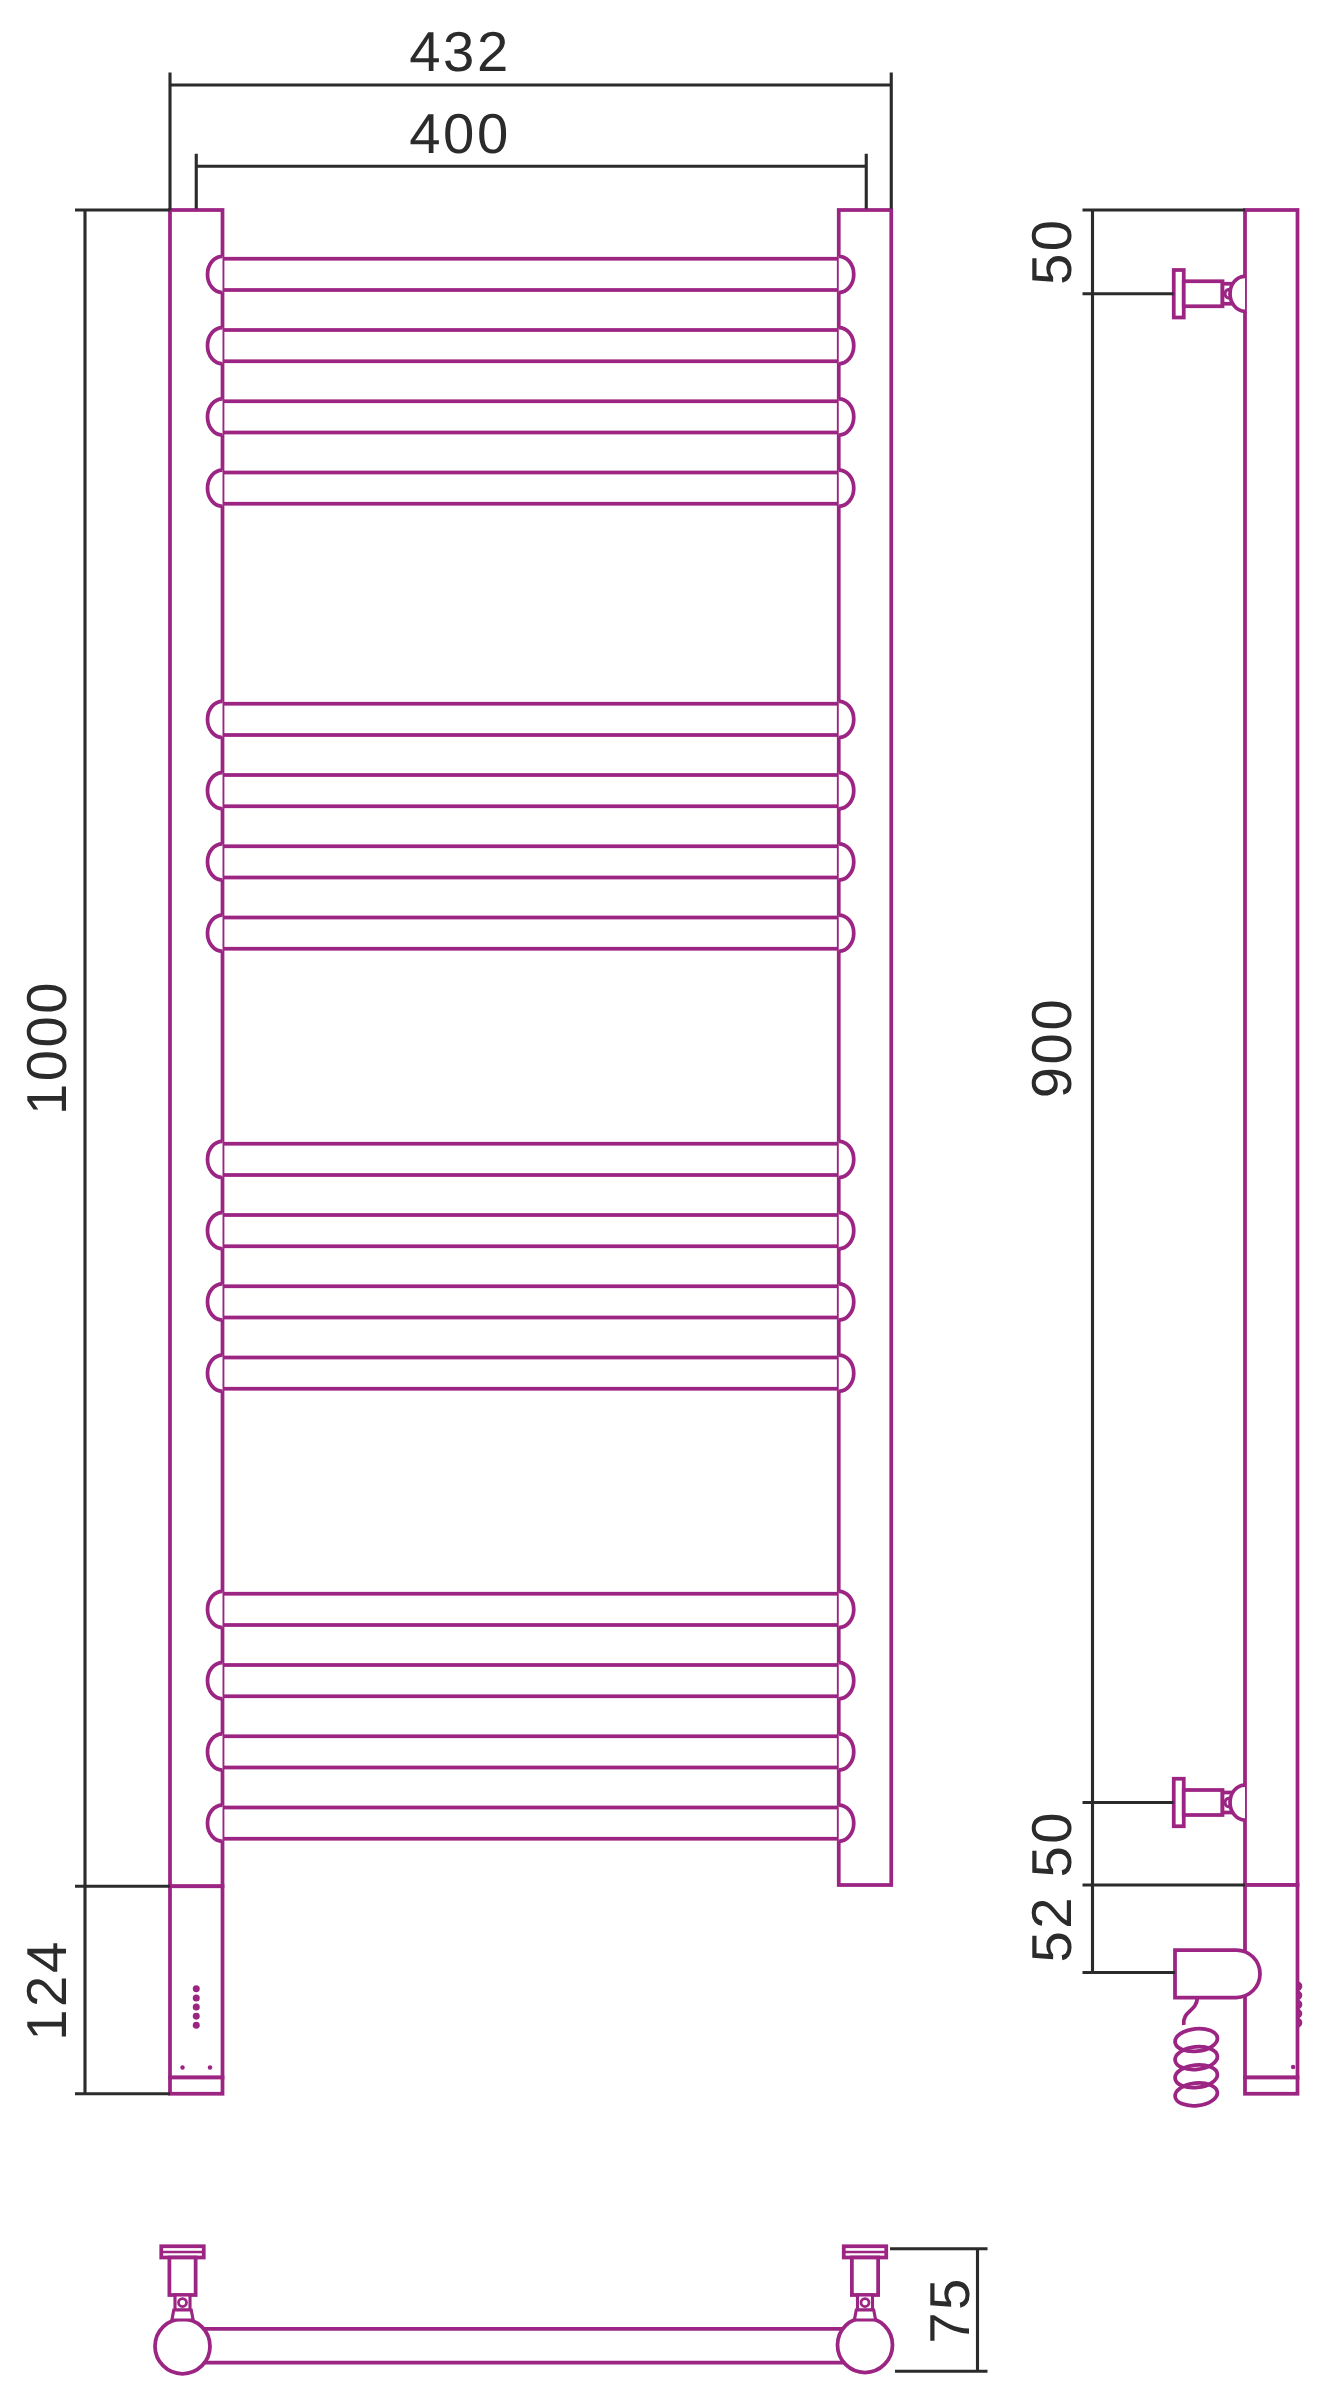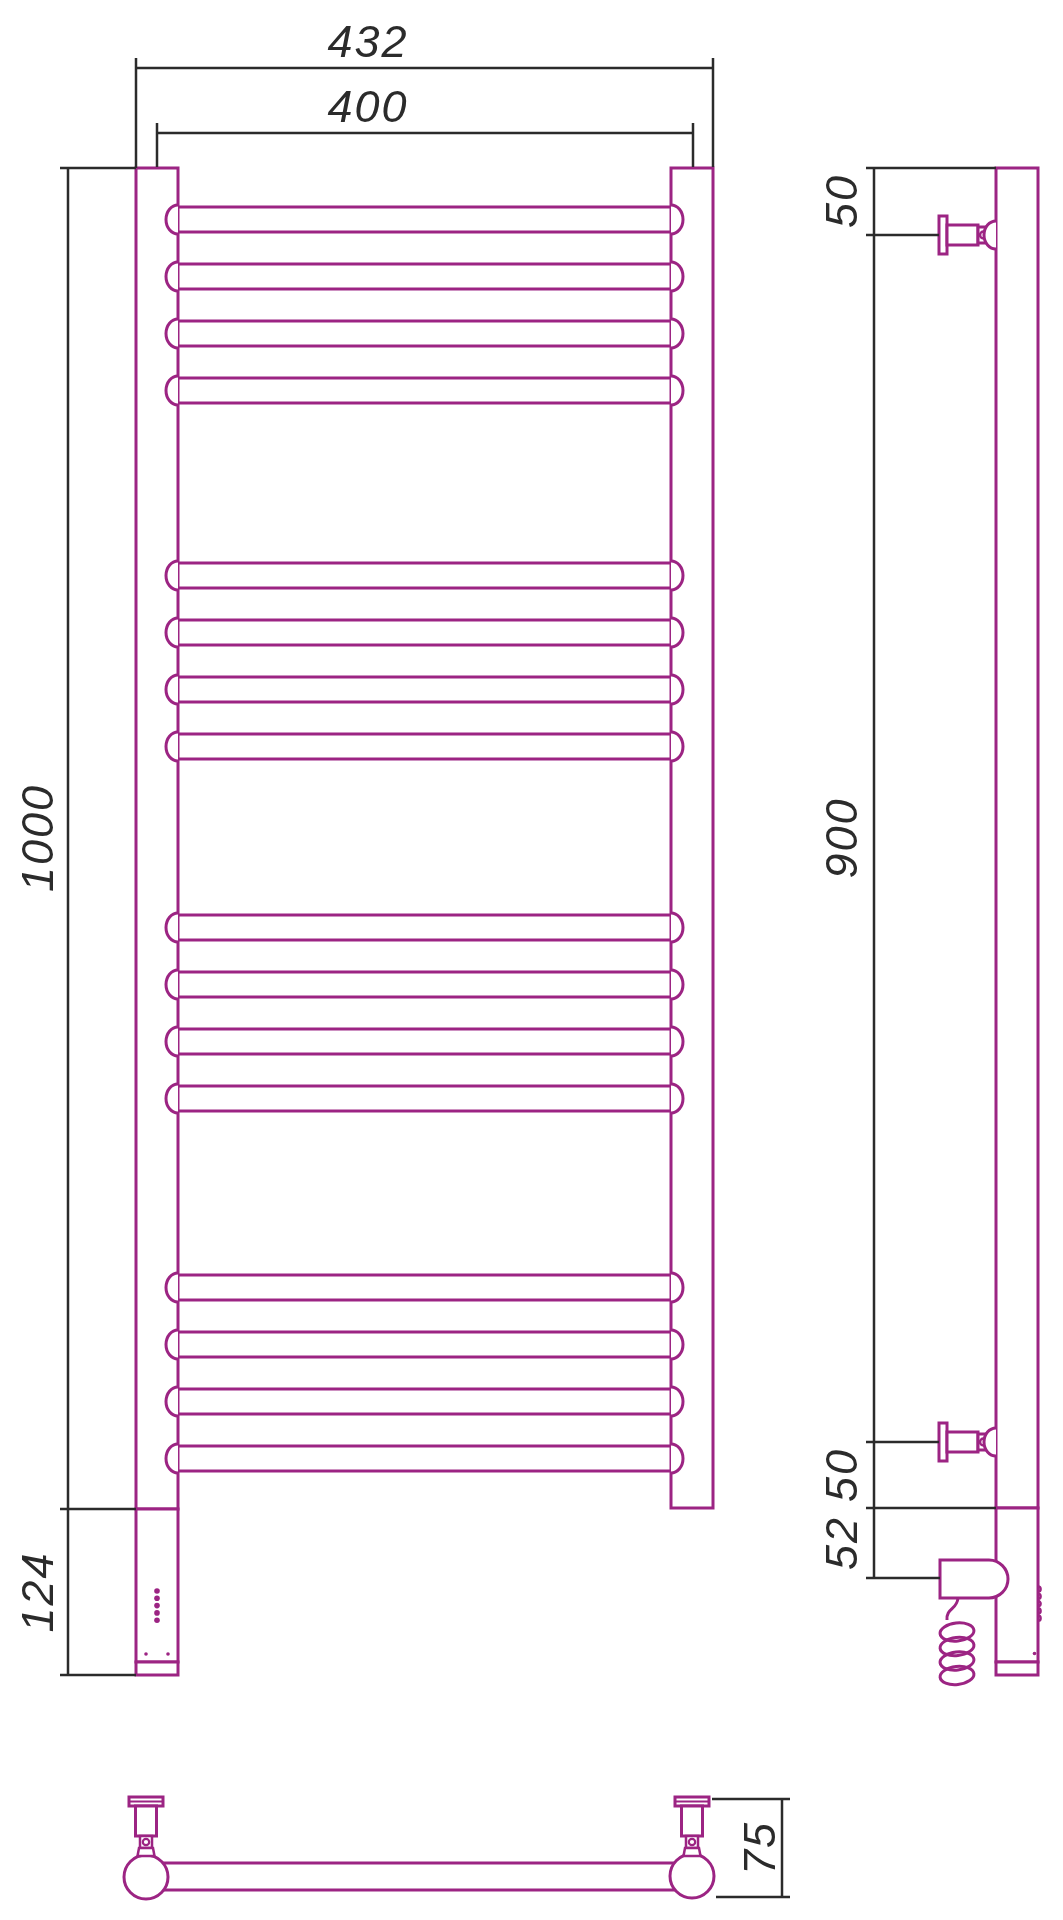--- a/index.html
+++ b/index.html
@@ -1,16 +1,16 @@
 <!DOCTYPE html>
 <html><head>
 <meta charset="utf-8">
 <style>
   html,body{margin:0;padding:0;background:#ffffff;}
-  .stage{width:1063px;height:1920px;position:relative;background:#fff;font-style:italic;}
+  .stage{width:1063px;height:1920px;position:relative;background:#fff;}
   svg{display:block;}
   .dim-text{
     font-family:"Liberation Sans", sans-serif;
     font-size:45px;
     letter-spacing:2px;
     fill:#2b2b2b;
   }
 </style>
 </head>
 <body>

